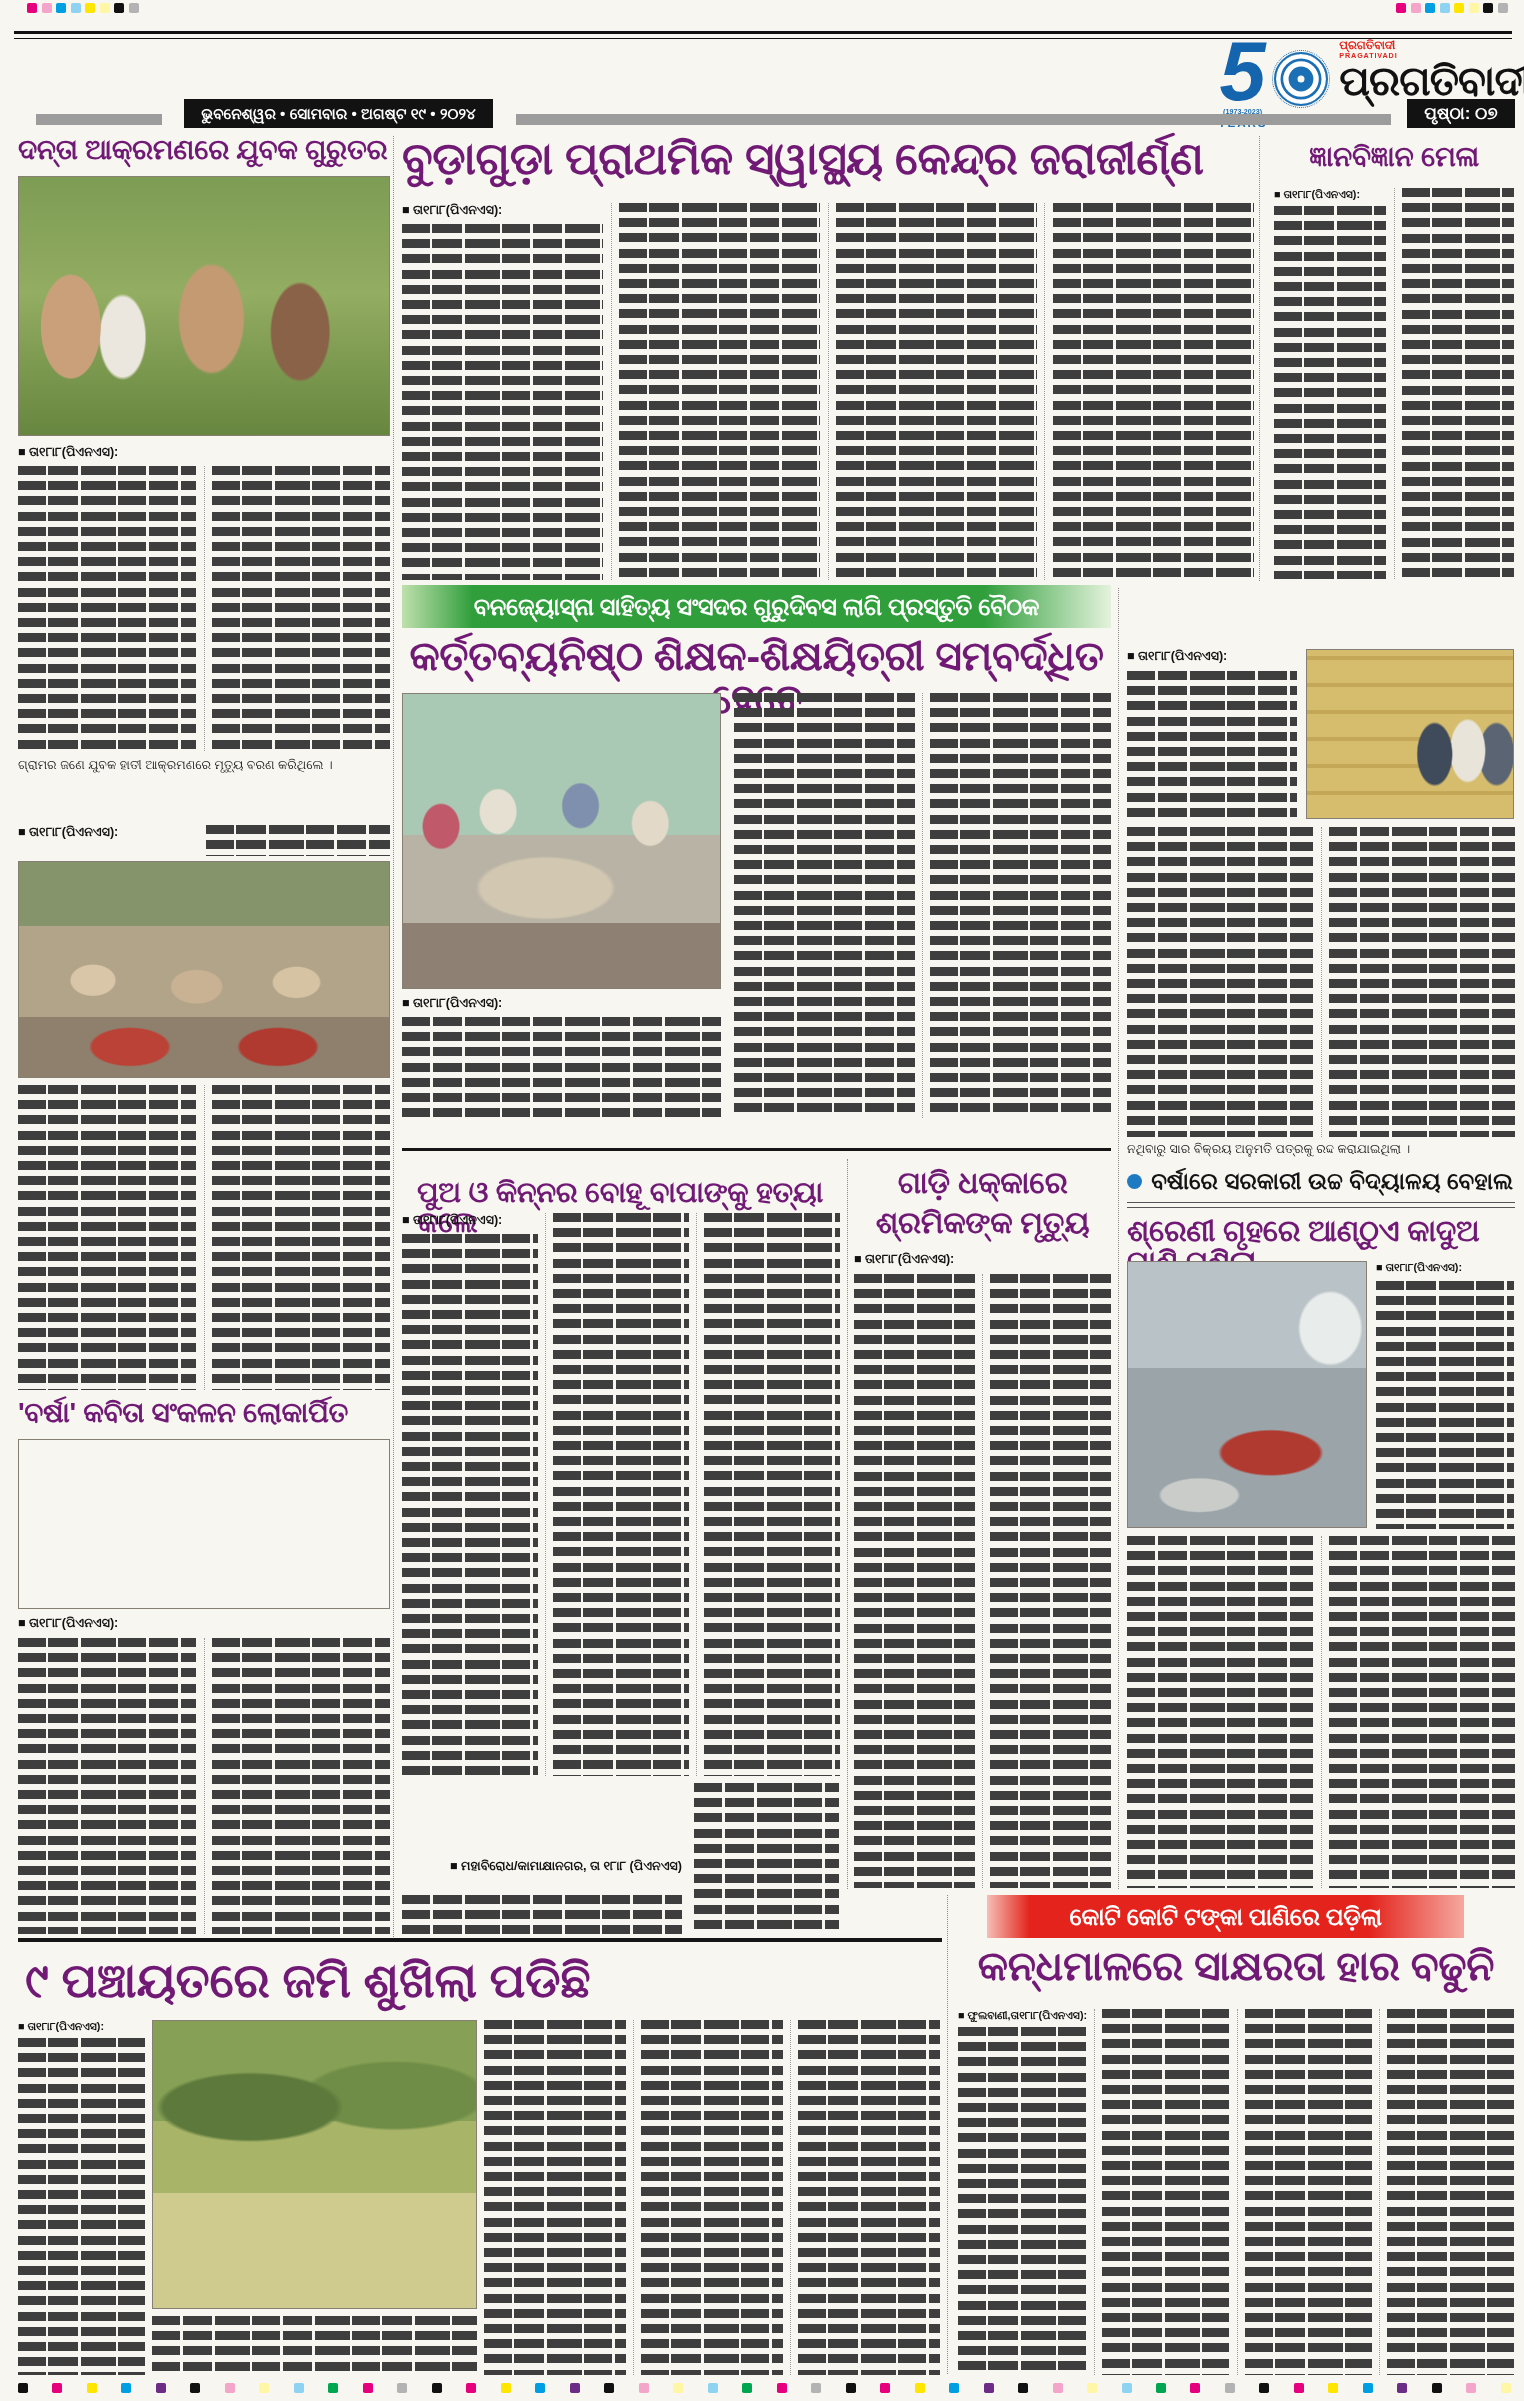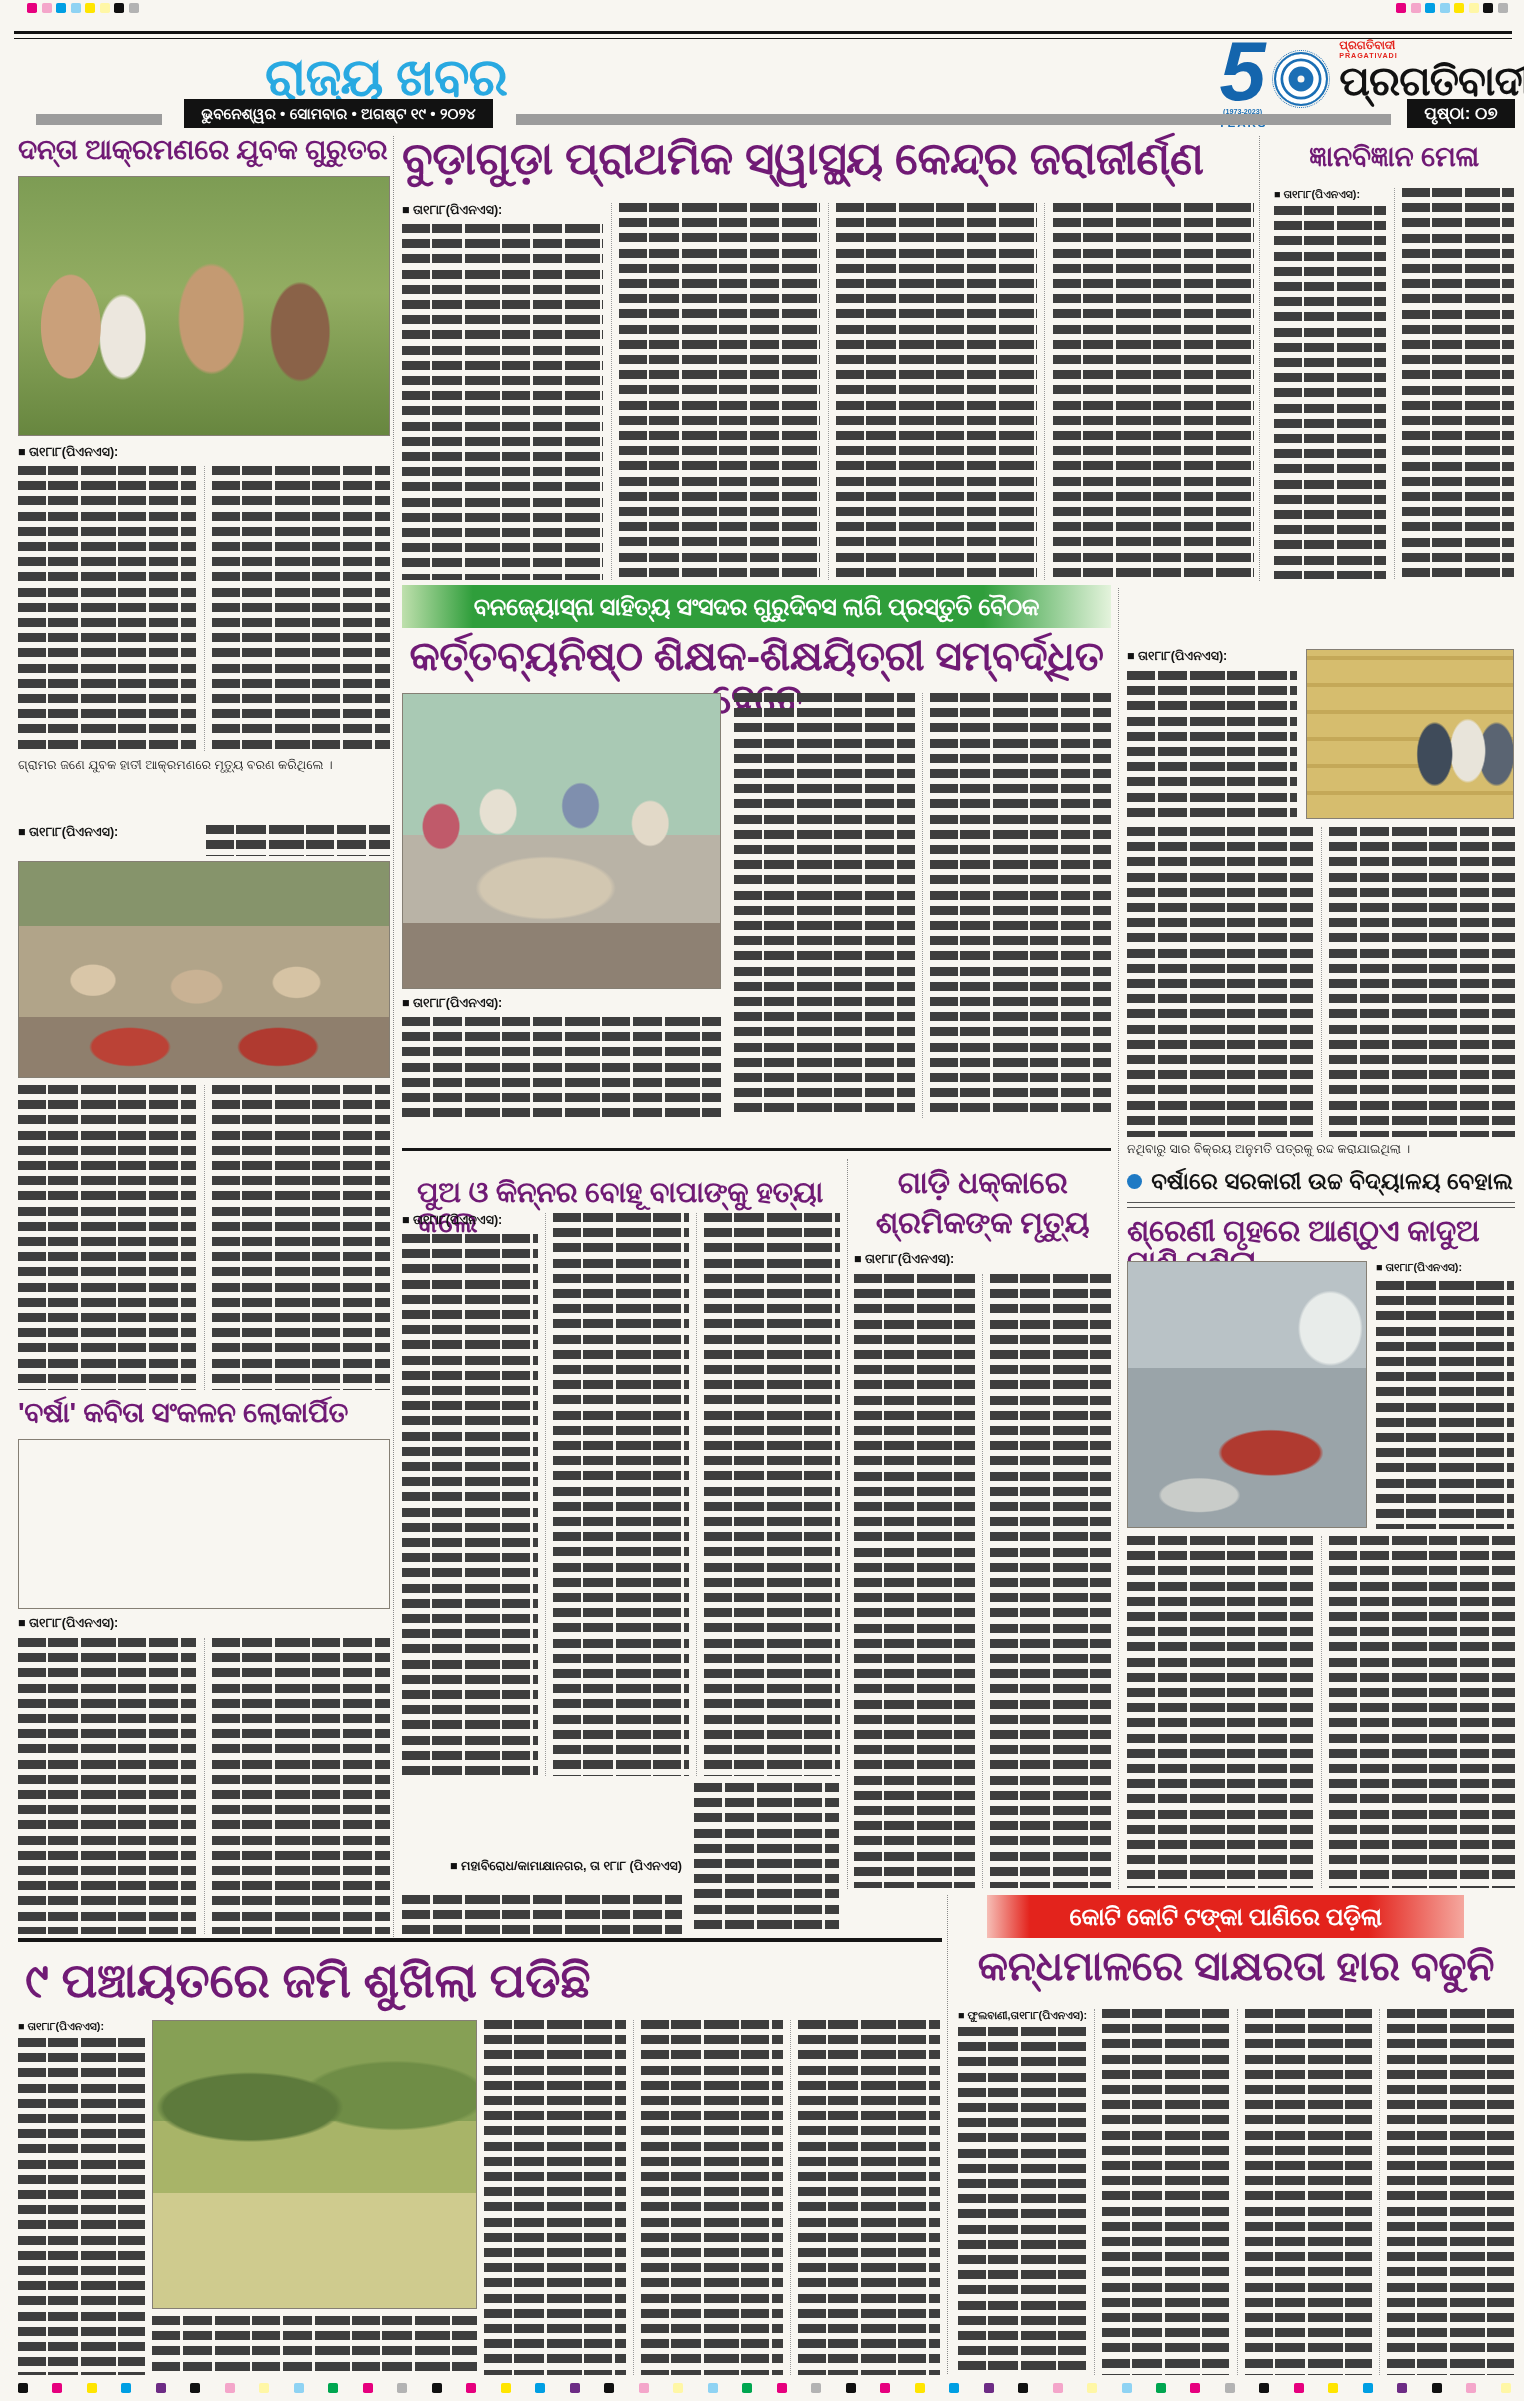--- a/index.html
+++ b/index.html
@@ -134,23 +134,20 @@
       <span class="dot" style="background: rgb(0, 159, 227);"></span>
       <span class="dot" style="background: rgb(143, 211, 243);"></span>
       <span class="dot" style="background: rgb(255, 229, 0);"></span>
       <span class="dot" style="background: rgb(255, 247, 166);"></span>
       <span class="dot" style="background: rgb(17, 17, 17);"></span>
       <span class="dot" style="background: rgb(179, 179, 179);"></span>
     </div>
 
   <div class="abs dblrule" style="left:13.5px;top:30.5px;width:1498px;"></div>
 
-  <div class="abs center" style="left:117px;top:47px;width:538px;">
-    <span class="section-title">ରାଜ୍ୟ ଖବର</span>
-  </div>
 
   <div class="abs logo-row" style="left:1218px;top:39px;">
     <div style="display:flex;flex-direction:column;align-items:center;">
       <span class="digit5">5</span>
       <div class="years-wrap">
         <span class="years-range">(1973-2023)</span>
         <span class="years-label">YEARS</span>
       </div>
     </div>
     <div class="emblem"></div>

